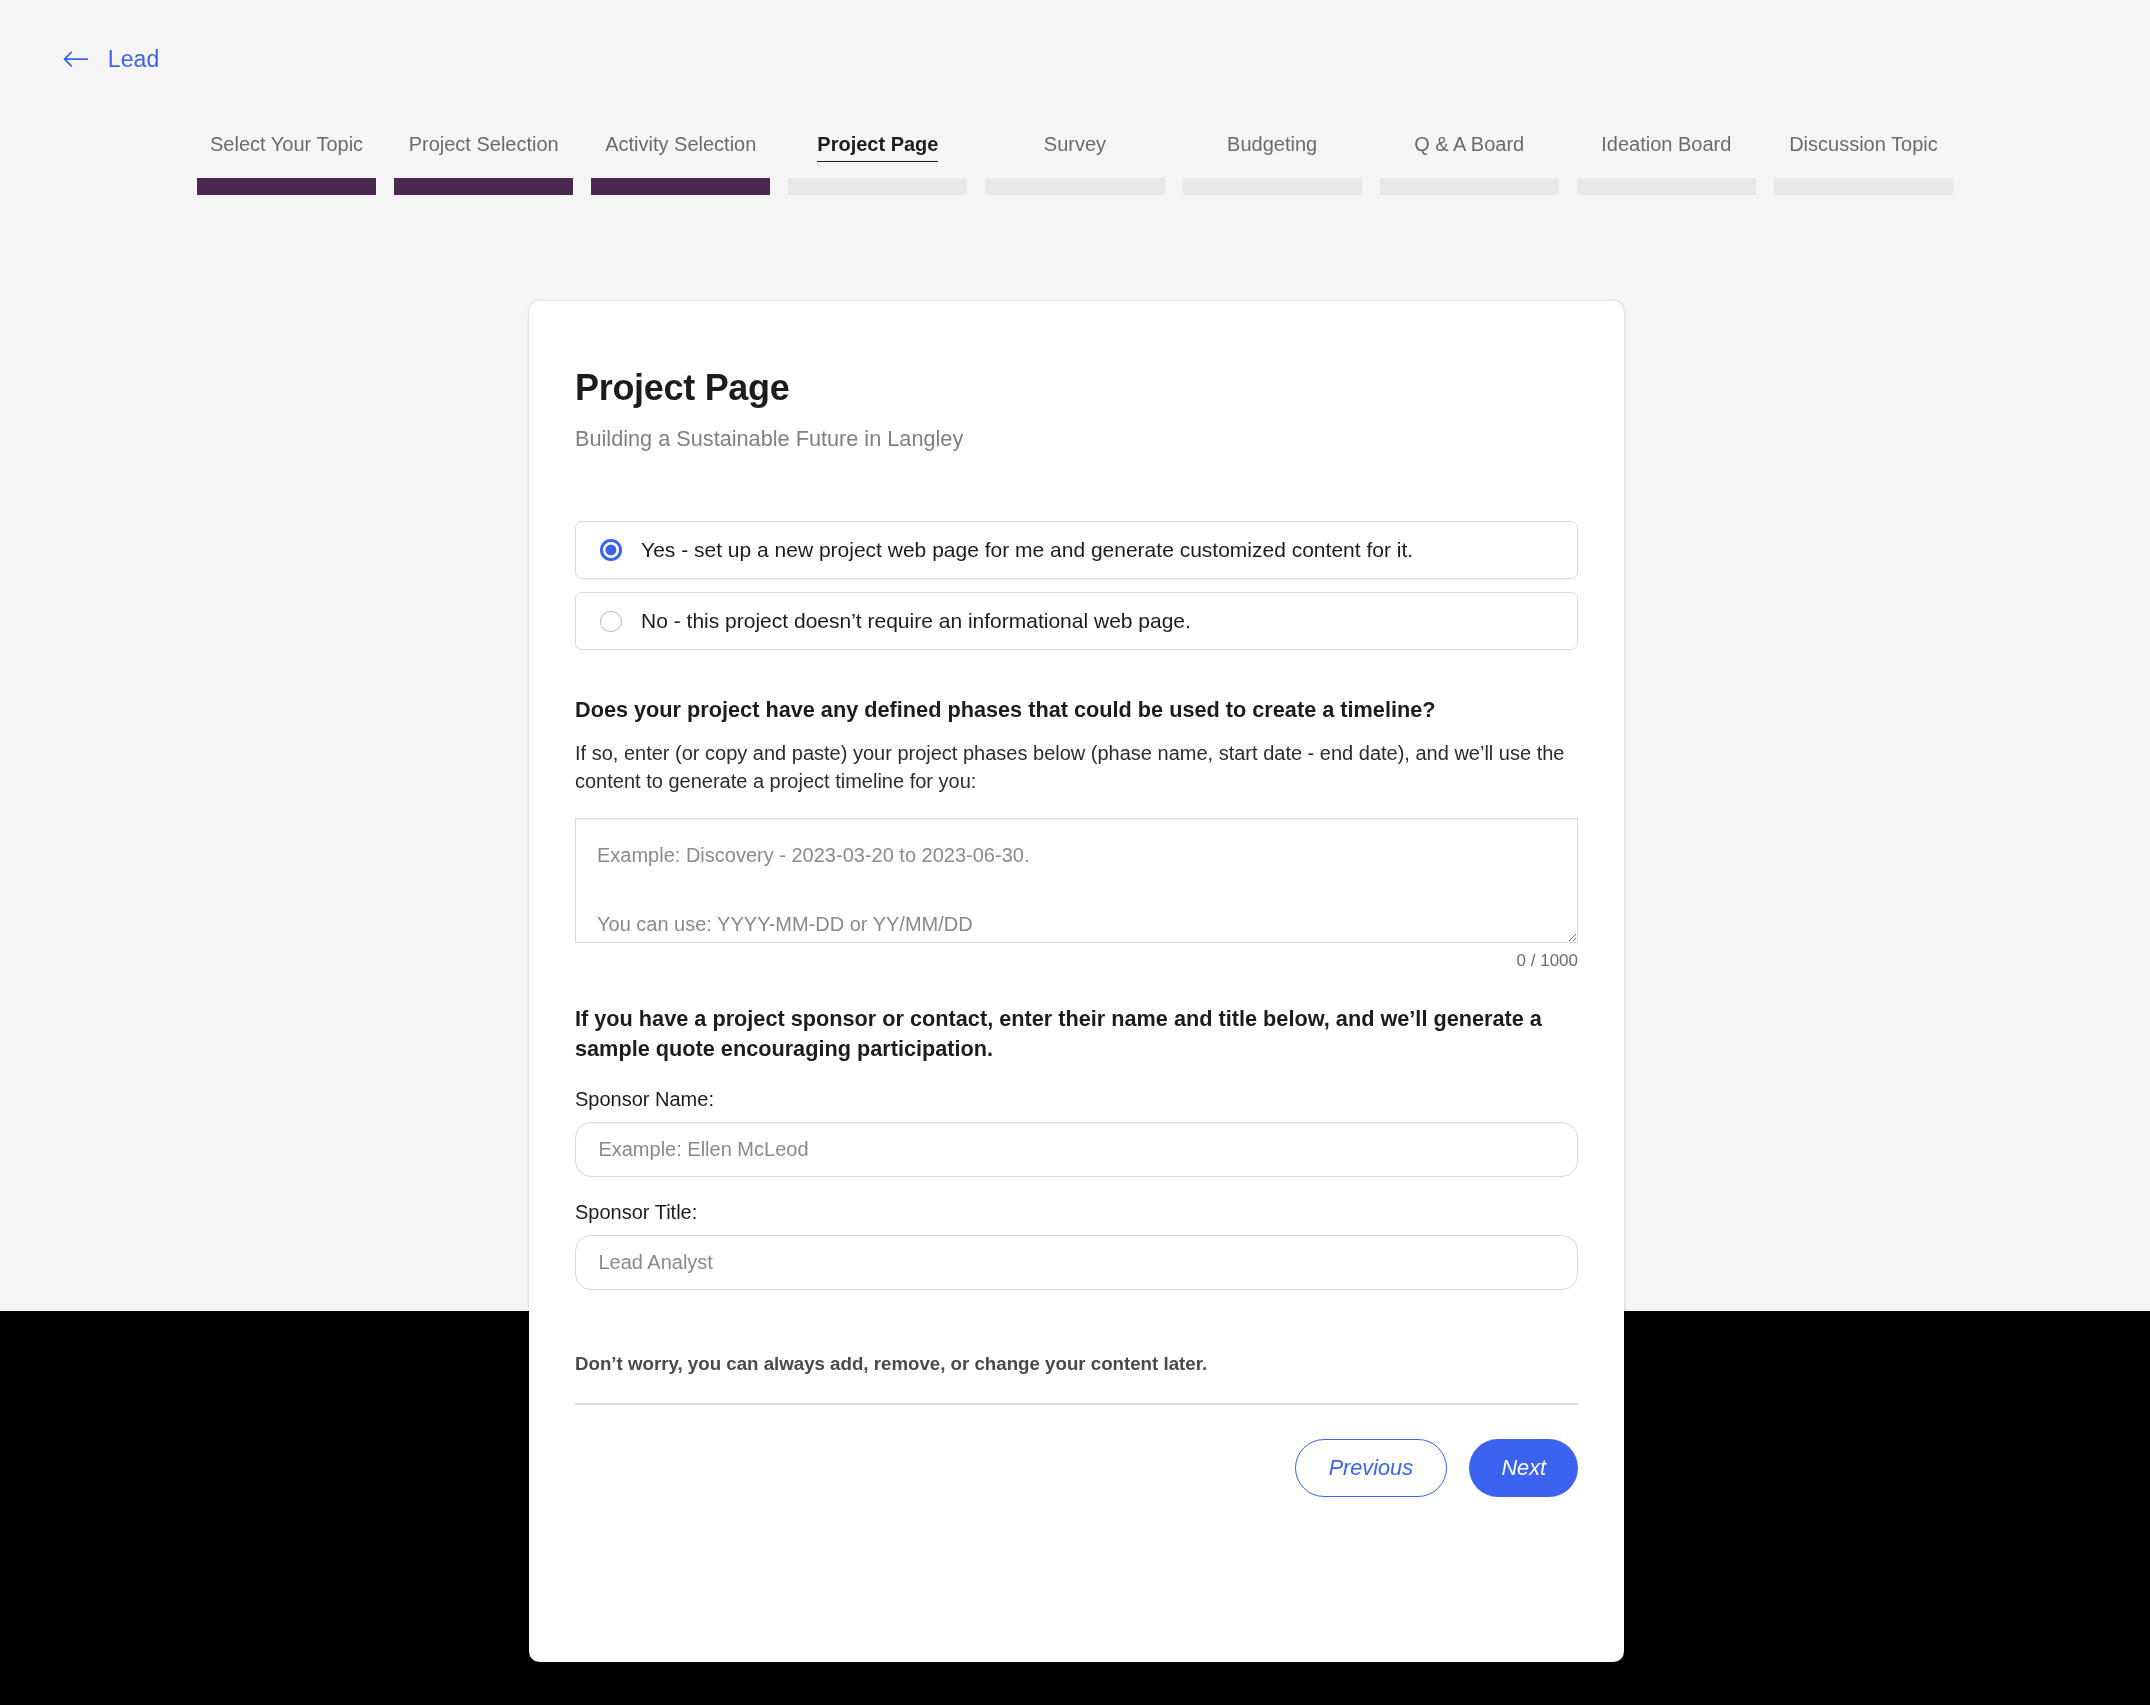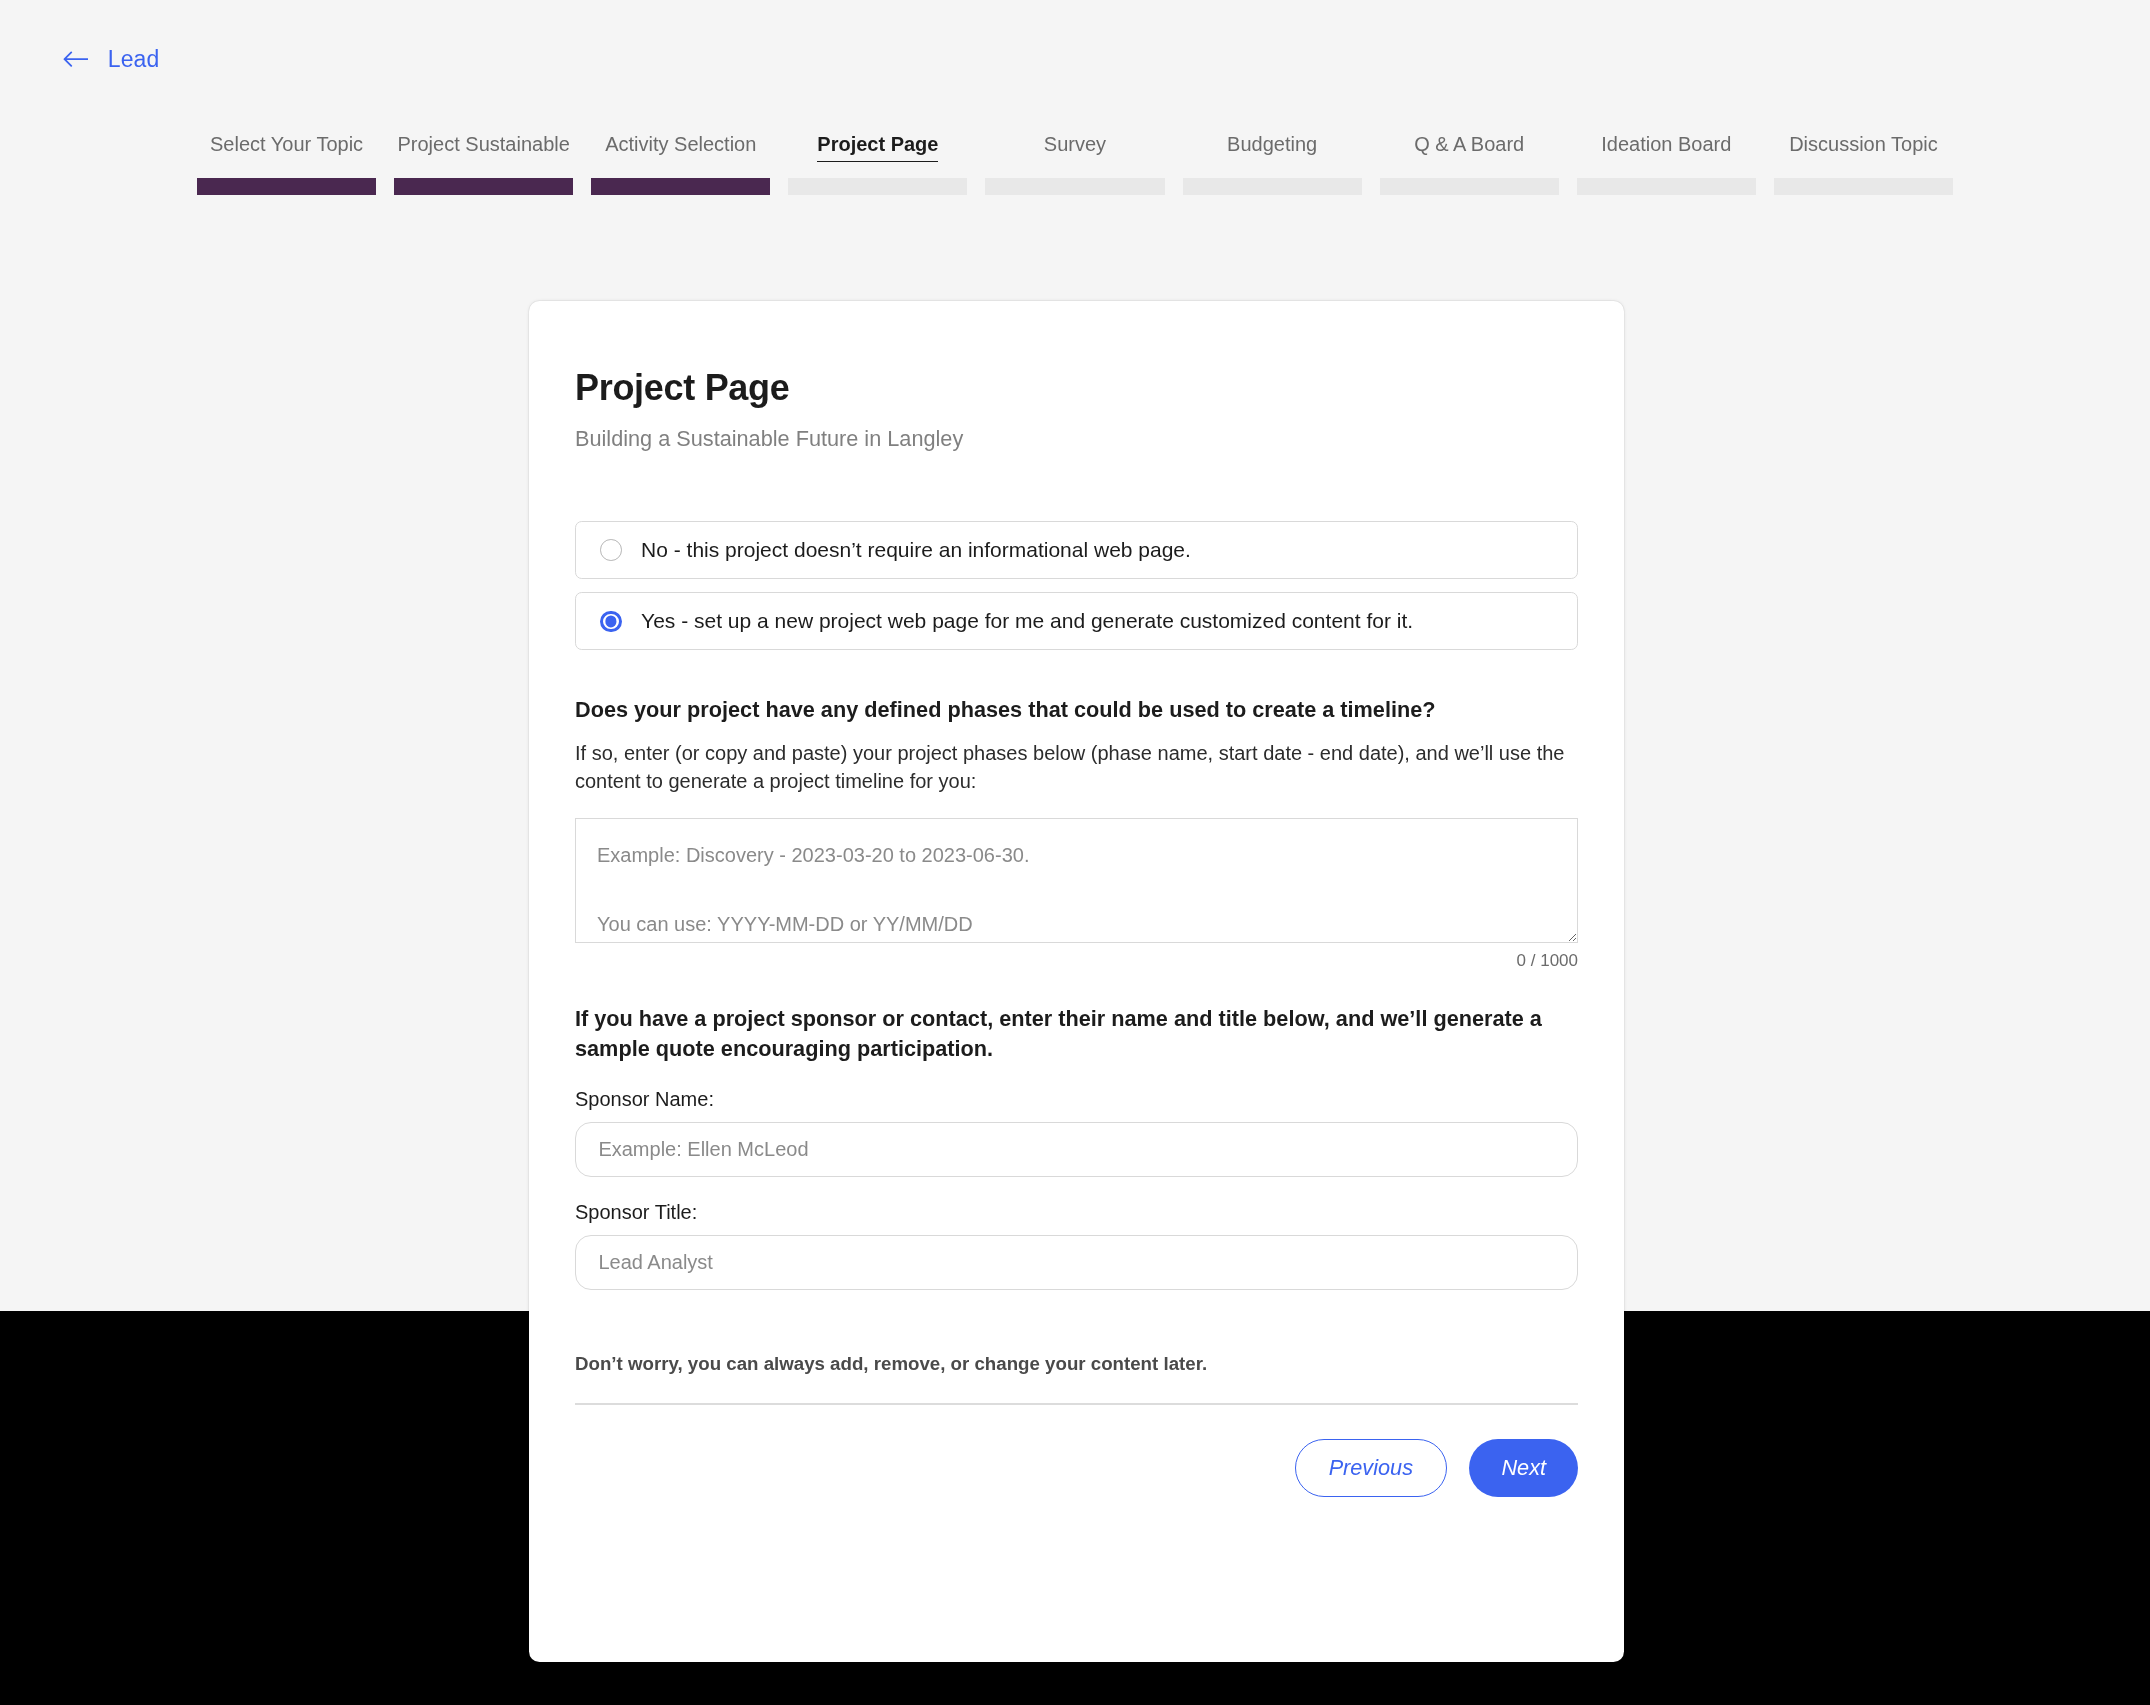--- a/index.html
+++ b/index.html
@@ -272,21 +272,21 @@
     <span class="quit-label">Lead</span>
   </a>
 </div>
 
 <div class="stepper" id="stepper">
     <div class="step is-done">
       <div class="step-label">Select Your Topic</div>
       <div class="step-bar"></div>
     </div>
     <div class="step is-done">
-      <div class="step-label">Project Sustainable</div>
+      <div class="step-label">Project Selection</div>
       <div class="step-bar"></div>
     </div>
     <div class="step is-done">
       <div class="step-label">Activity Selection</div>
       <div class="step-bar"></div>
     </div>
     <div class="step is-current">
       <div class="step-label">Project Page</div>
       <div class="step-bar"></div>
     </div>
@@ -314,27 +314,27 @@
 
 <div class="card">
 
   <div class="card-title">Project Page</div>
   <div class="card-subtitle">Building a Sustainable Future in Langley</div>
 
   <div class="spacer-lg"></div>
 
   <div class="section">
     <div class="radio-group" id="radio-group">
+        <div class="radio-option is-selected">
+          <span class="radio-dot"></span>
+          <span class="radio-label">Yes - set up a new project web page for me and generate customized content for it.</span>
+        </div>
         <div class="radio-option">
           <span class="radio-dot"></span>
           <span class="radio-label">No - this project doesn’t require an informational web page.</span>
-        </div>
-        <div class="radio-option is-selected">
-          <span class="radio-dot"></span>
-          <span class="radio-label">Yes - set up a new project web page for me and generate customized content for it.</span>
         </div>
       </div>
   </div>
 
   <div class="spacer-lg"></div>
 
   <div class="section">
     <div class="q-heading">Does your project have any defined phases that could be used to create a timeline?</div>
     <div class="q-sub">If so, enter (or copy and paste) your project phases below (phase name, start date - end date), and we’ll use the content to generate a project timeline for you:</div>
     <div class="textarea-wrap">

